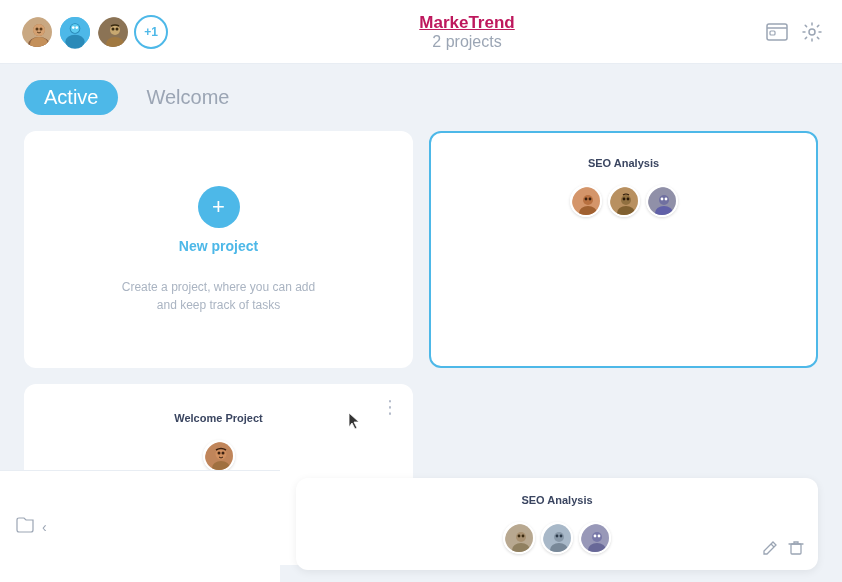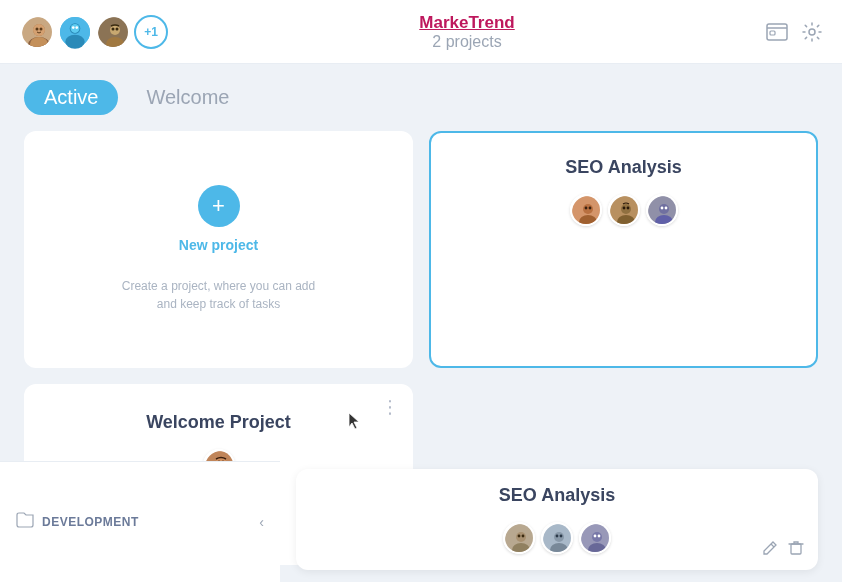--- a/index.html
+++ b/index.html
@@ -153,21 +153,21 @@
       font-size: 12px;
       color: #aab4c2;
       text-align: center;
       line-height: 1.5;
     }
 
     .project-card {
       min-height: 120px;
     }
     .project-card-title {
-      font-size: 18px;
+      font-size: 11px;
       font-weight: 600;
       color: #3a4560;
       text-align: center;
       margin-bottom: 16px;
     }
     .project-avatars {
       display: flex;
       justify-content: center;
       gap: 6px;
     }
@@ -402,21 +402,20 @@
 
 </div>
 
 <div class="bottom-section">
   <div class="dev-sidebar">
     <span class="dev-icon">
       <svg width="18" height="16" viewBox="0 0 18 16" fill="none">
         <path d="M1 3 Q1 1 3 1 h5 l2 2 h7 Q17 3 17 5 v8 Q17 15 15 15 H3 Q1 15 1 13 Z" stroke="#9ba5b4" stroke-width="1.2" fill="none"></path>
       </svg>
     </span>
-    <span class="dev-label">DEVELOPMENT</span>
     <span class="dev-chevron">‹</span>
   </div>
 
   <div class="seo-card-bottom">
     <div class="project-card-title">SEO Analysis</div>
     <div class="project-avatars">
       <div class="proj-avatar">
         <svg width="32" height="32" viewBox="0 0 32 32">
           <circle cx="16" cy="16" r="16" fill="#b8a890"></circle>
           <circle cx="16" cy="13" r="5" fill="#a89070"></circle>

